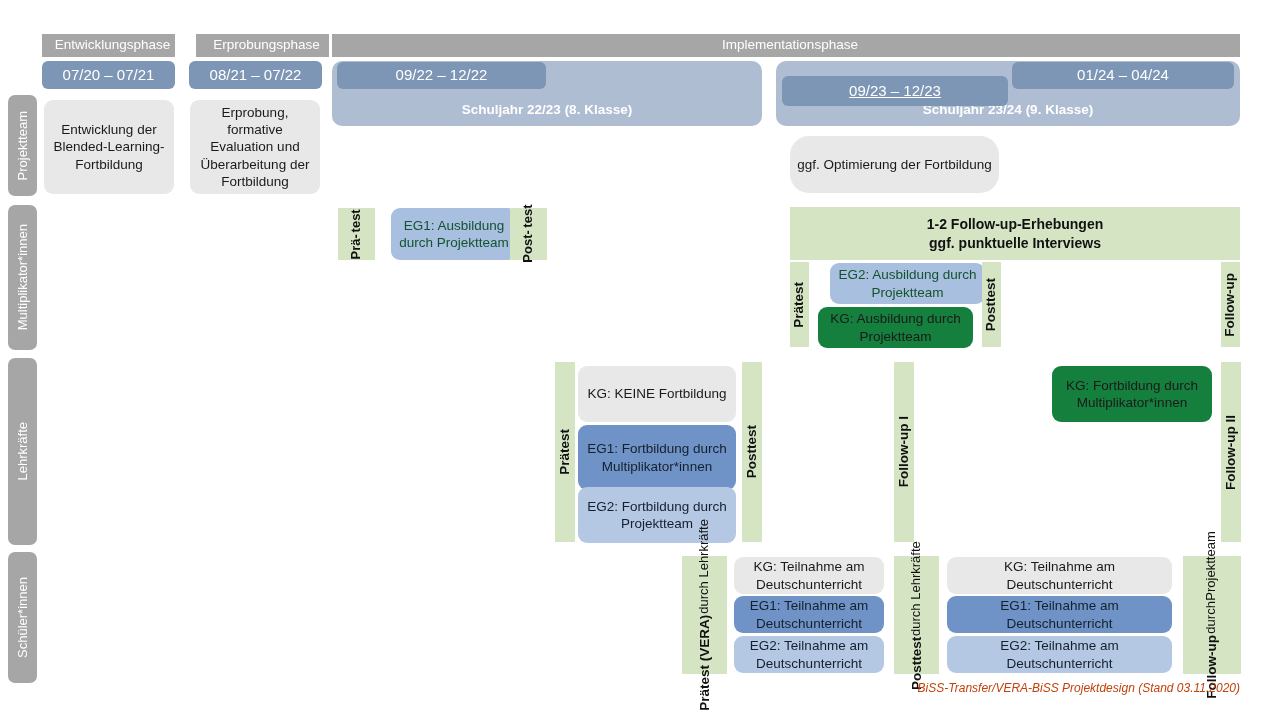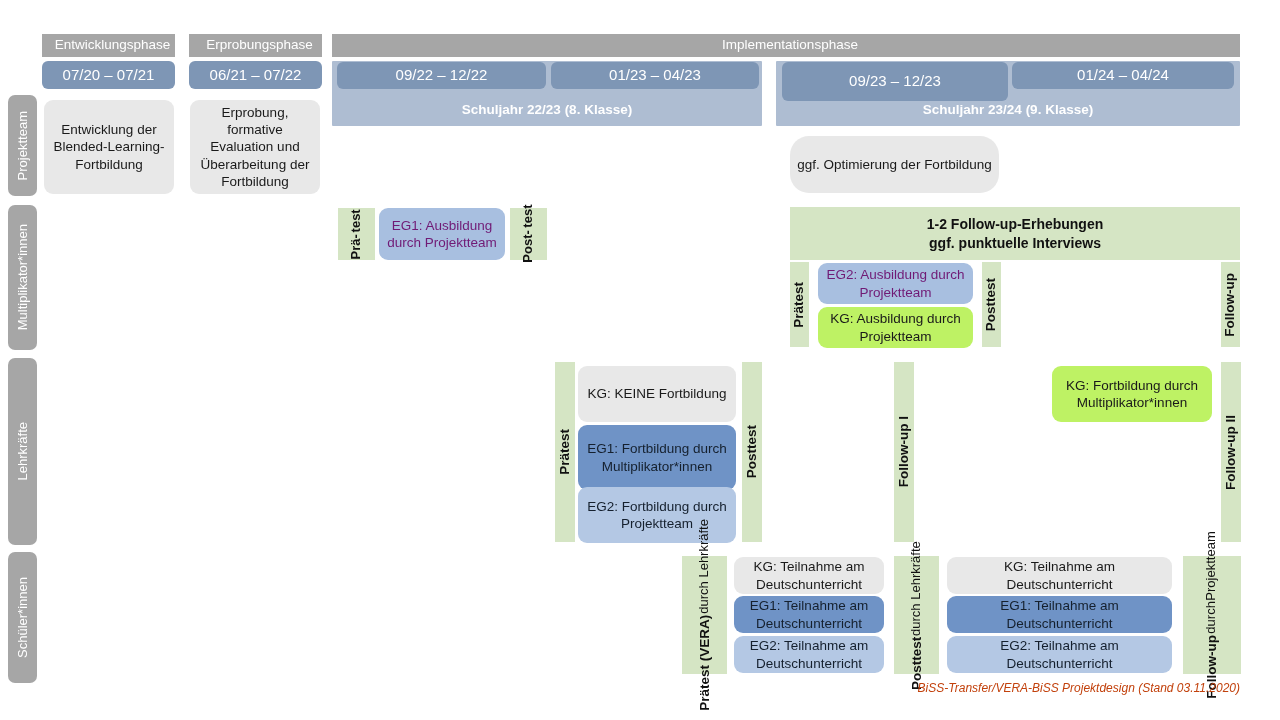--- a/index.html
+++ b/index.html
@@ -18,42 +18,42 @@
     background:#a6a6a6;color:#ffffff;
     display:flex;align-items:center;justify-content:center;
     font-size:13.5px;line-height:1.1;text-align:center;padding-left:8px;
   }
   .period{
     background:#7e96b5;color:#ffffff;border-radius:6px;
     display:flex;align-items:center;justify-content:center;
     font-size:15px;line-height:1.1;text-align:center;
   }
   .schoolyear{
-    background:#aebdd2;color:#ffffff;border-radius:1px;
+    background:#aebdd2;color:#ffffff;border-radius:10px;
     display:flex;align-items:flex-end;justify-content:center;
     font-size:13.5px;font-weight:bold;line-height:1.1;text-align:center;
     padding-bottom:8px;
   }
   .sidebar-bar{
     background:#a6a6a6;color:#ffffff;border-radius:7px;
     display:flex;align-items:center;justify-content:center;
     font-size:13px;line-height:1;text-align:center;
   }
   .sidebar-bar .vtext{
     writing-mode:vertical-rl;transform:rotate(180deg);white-space:nowrap;
   }
 
   .card{
     border-radius:9px;display:flex;align-items:center;justify-content:center;
     text-align:center;font-size:13.5px;line-height:1.28;padding:2px 6px;
   }
   .card.grey   {background:#e8e8e8;color:#1a1a1a;}
-  .card.grey-d {background:#bef264;color:#1a1a1a;}
+  .card.grey-d {background:#15803d;color:#1a1a1a;}
   .card.blue-d {background:#6f93c6;color:#15202e;}
-  .card.blue-m {background:#a8bfe0;color:#701a75;}
+  .card.blue-m {background:#a8bfe0;color:#14532d;margin-left:12px;}
   .card.blue-l {background:#b4c8e4;color:#15202e;}
 
   .greenband{
     background:#d5e5c4;color:#111111;
     display:flex;align-items:center;justify-content:center;text-align:center;
     font-size:14px;font-weight:bold;line-height:1.3;
   }
   .greencol{
     background:#d5e5c4;color:#111111;
     display:flex;align-items:center;justify-content:center;
@@ -84,34 +84,33 @@
     white-space:nowrap;
   }
 </style>
 </head>
 <body>
 
 <div id="stage">
 
   <div class="abs phase-hdr" style="left:42px;top:34px;width:133px;height:23px;">Entwicklungsphase</div>
 
-  <div class="abs phase-hdr" style="left:189px;top:34px;width:133px;height:23px;">Erprobungsphase</div>
+  <div class="abs phase-hdr" style="left:196px;top:34px;width:133px;height:23px;">Erprobungsphase</div>
 
   <div class="abs phase-hdr" style="left:332px;top:34px;width:908px;height:23px;">Implementationsphase</div>
 
   <div class="abs period" style="left:42px;top:61px;width:133px;height:28px;">07/20 – 07/21</div>
 
-  <div class="abs period" style="left:189px;top:61px;width:133px;height:28px;">06/21 – 07/22</div>
+  <div class="abs period" style="left:189px;top:61px;width:133px;height:28px;">08/21 – 07/22</div>
 
   <div class="abs schoolyear" style="left:332px;top:61px;width:430px;height:65px;">Schuljahr 22/23 (8. Klasse)</div>
   <div class="abs period" style="left:337px;top:62px;width:209px;height:27px;">09/22 – 12/22</div>
-  <div class="abs period" style="left:551px;top:62px;width:208px;height:27px;">01/23 – 04/23</div>
 
   <div class="abs schoolyear" style="left:776px;top:61px;width:464px;height:65px;">Schuljahr 23/24 (9. Klasse)</div>
-  <div class="abs period" style="left:782px;top:62px;width:226px;height:39px;">09/23 – 12/23</div>
+  <div class="abs period" style="left:782px;top:76px;width:226px;height:30px;text-decoration:underline;">09/23 – 12/23</div>
   <div class="abs period" style="left:1012px;top:62px;width:222px;height:27px;">01/24 – 04/24</div>
 
   <div class="abs sidebar-bar" style="left:8px;top:95px;width:29px;height:101px;">
     <span class="vtext">Projektteam</span>
   </div>
 
   <div class="abs sidebar-bar" style="left:8px;top:205px;width:29px;height:145px;">
     <span class="vtext">Multiplikator*innen</span>
   </div>
 

